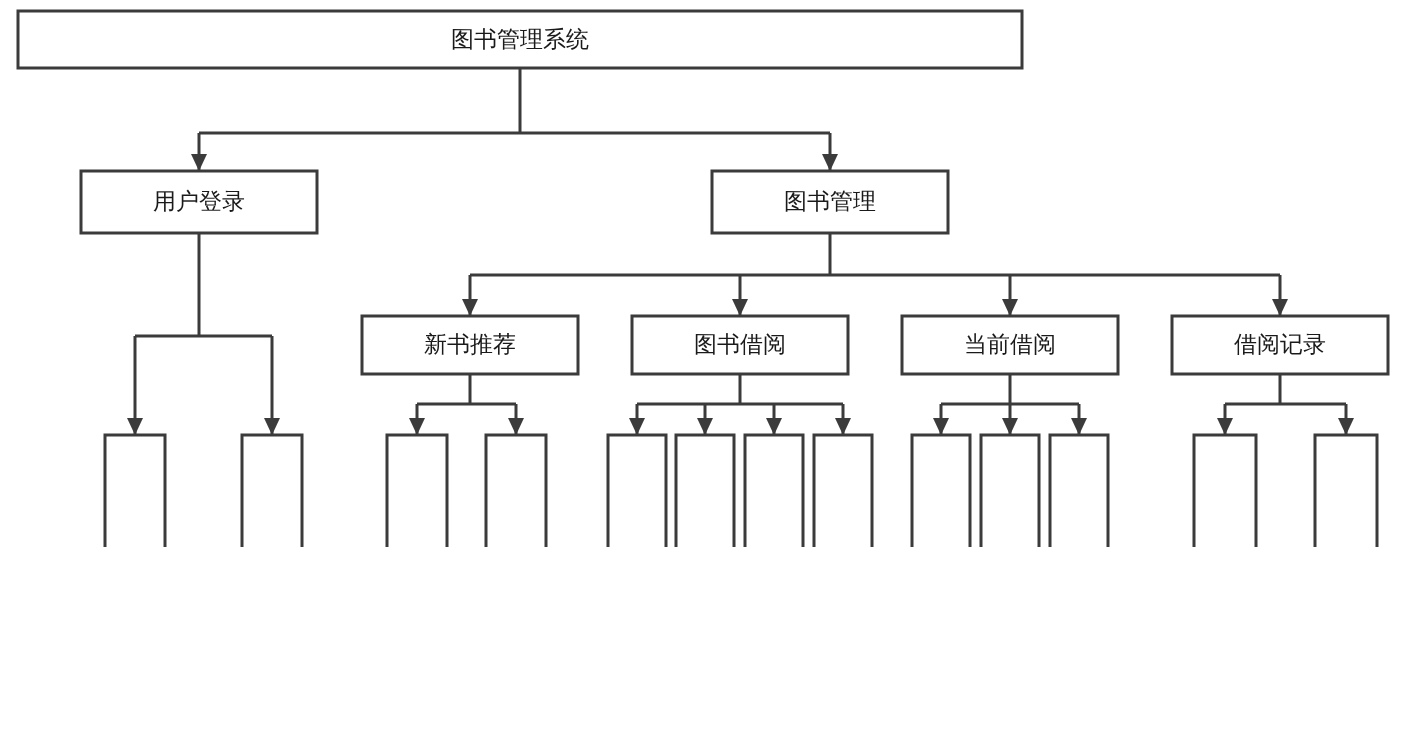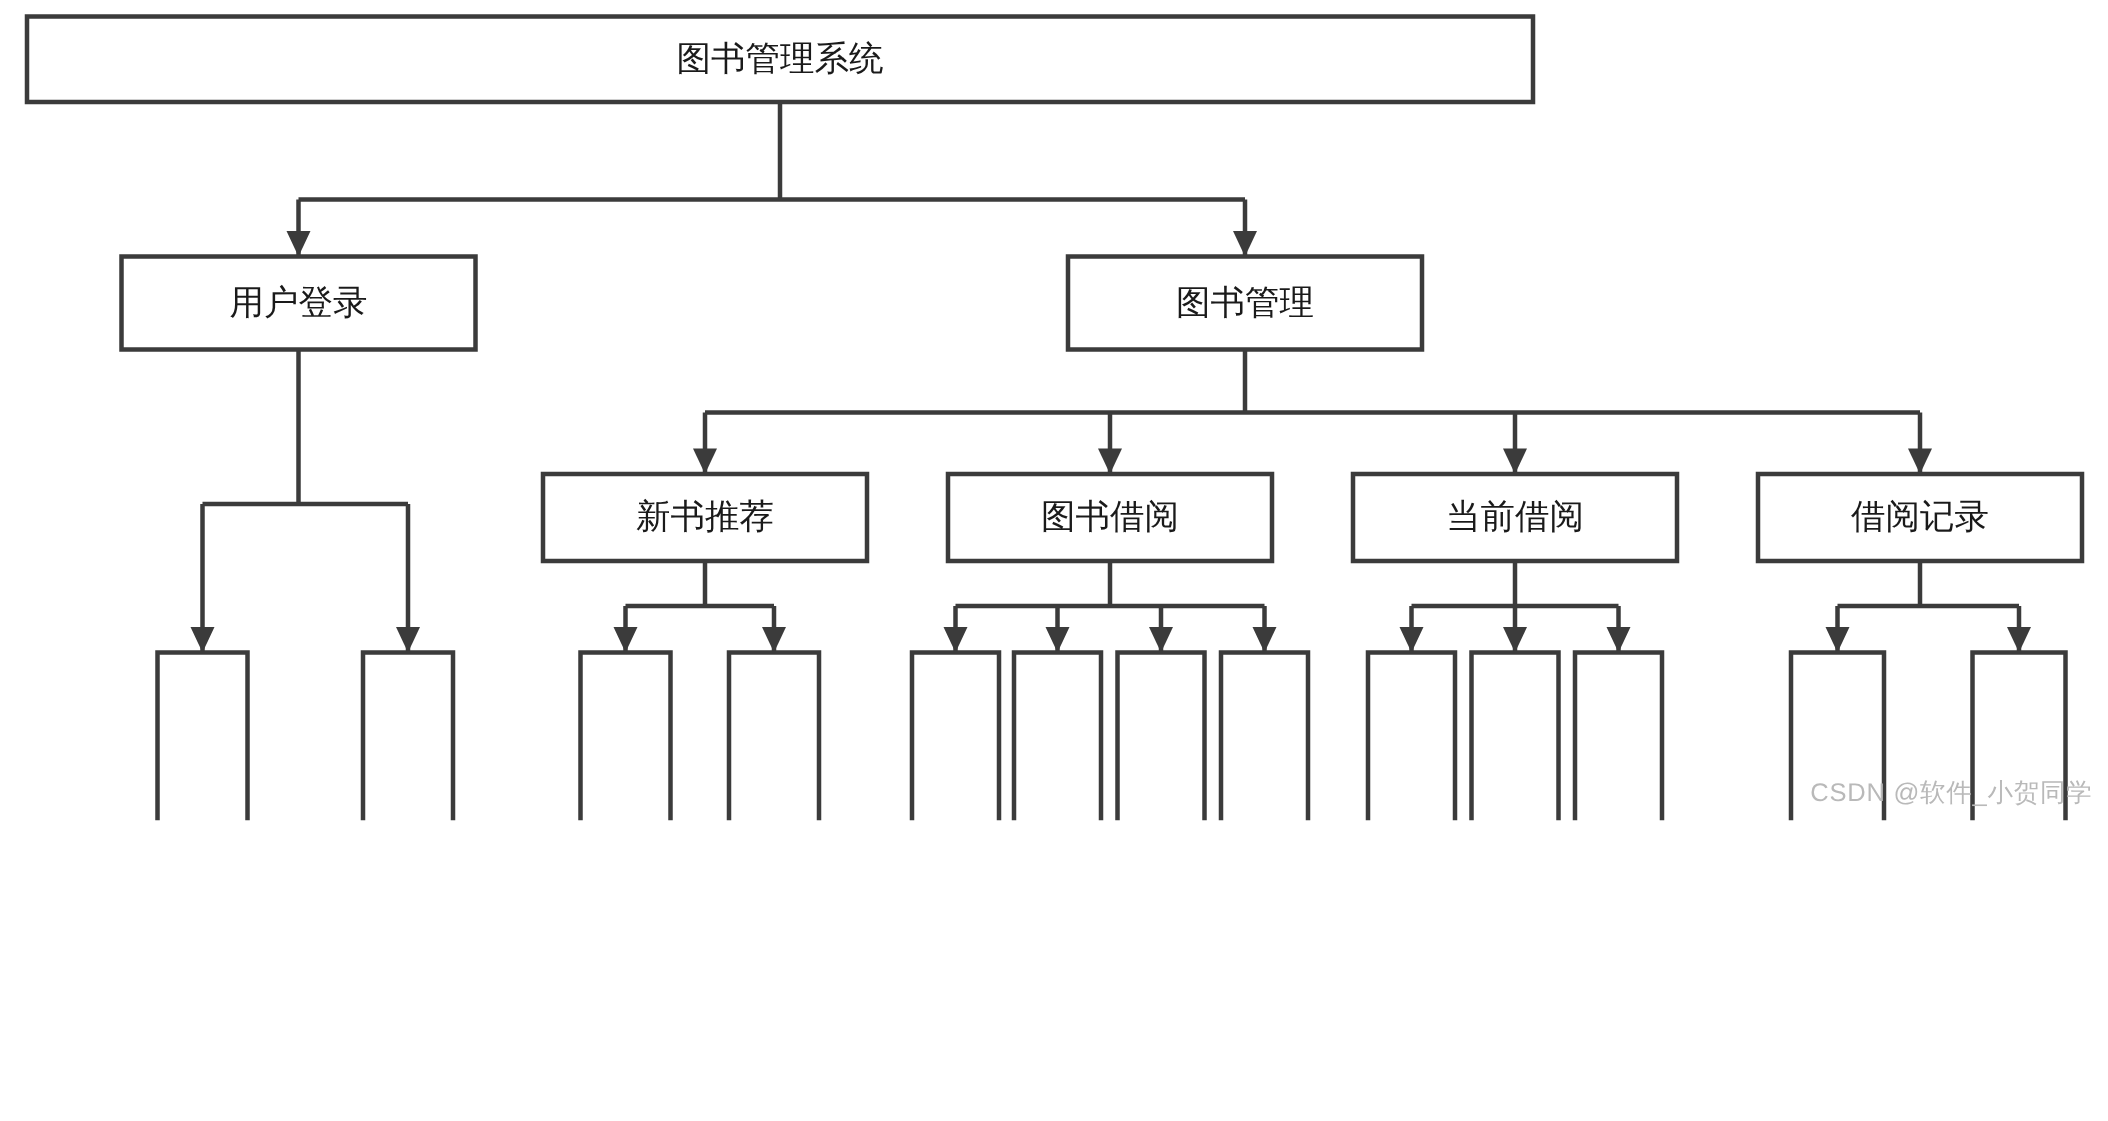--- a/index.html
+++ b/index.html
@@ -243,15 +243,14 @@
         <div class="node-label-v">确认归还（管理员）</div>
       </div>
       <div class="node-label-v-wrap" style="left: 1194px; top: 435px; width: 62px; height: 300px;">
         <div class="node-label-v">新增借阅记录</div>
       </div>
       <div class="node-label-v-wrap" style="left: 1315px; top: 435px; width: 62px; height: 300px;">
         <div class="node-label-v">查询借阅记录</div>
       </div>
     </div>
 
-  <div id="watermark">CSDN @软件_小贺同学</div>
 
 </div>
 
 </body></html>

